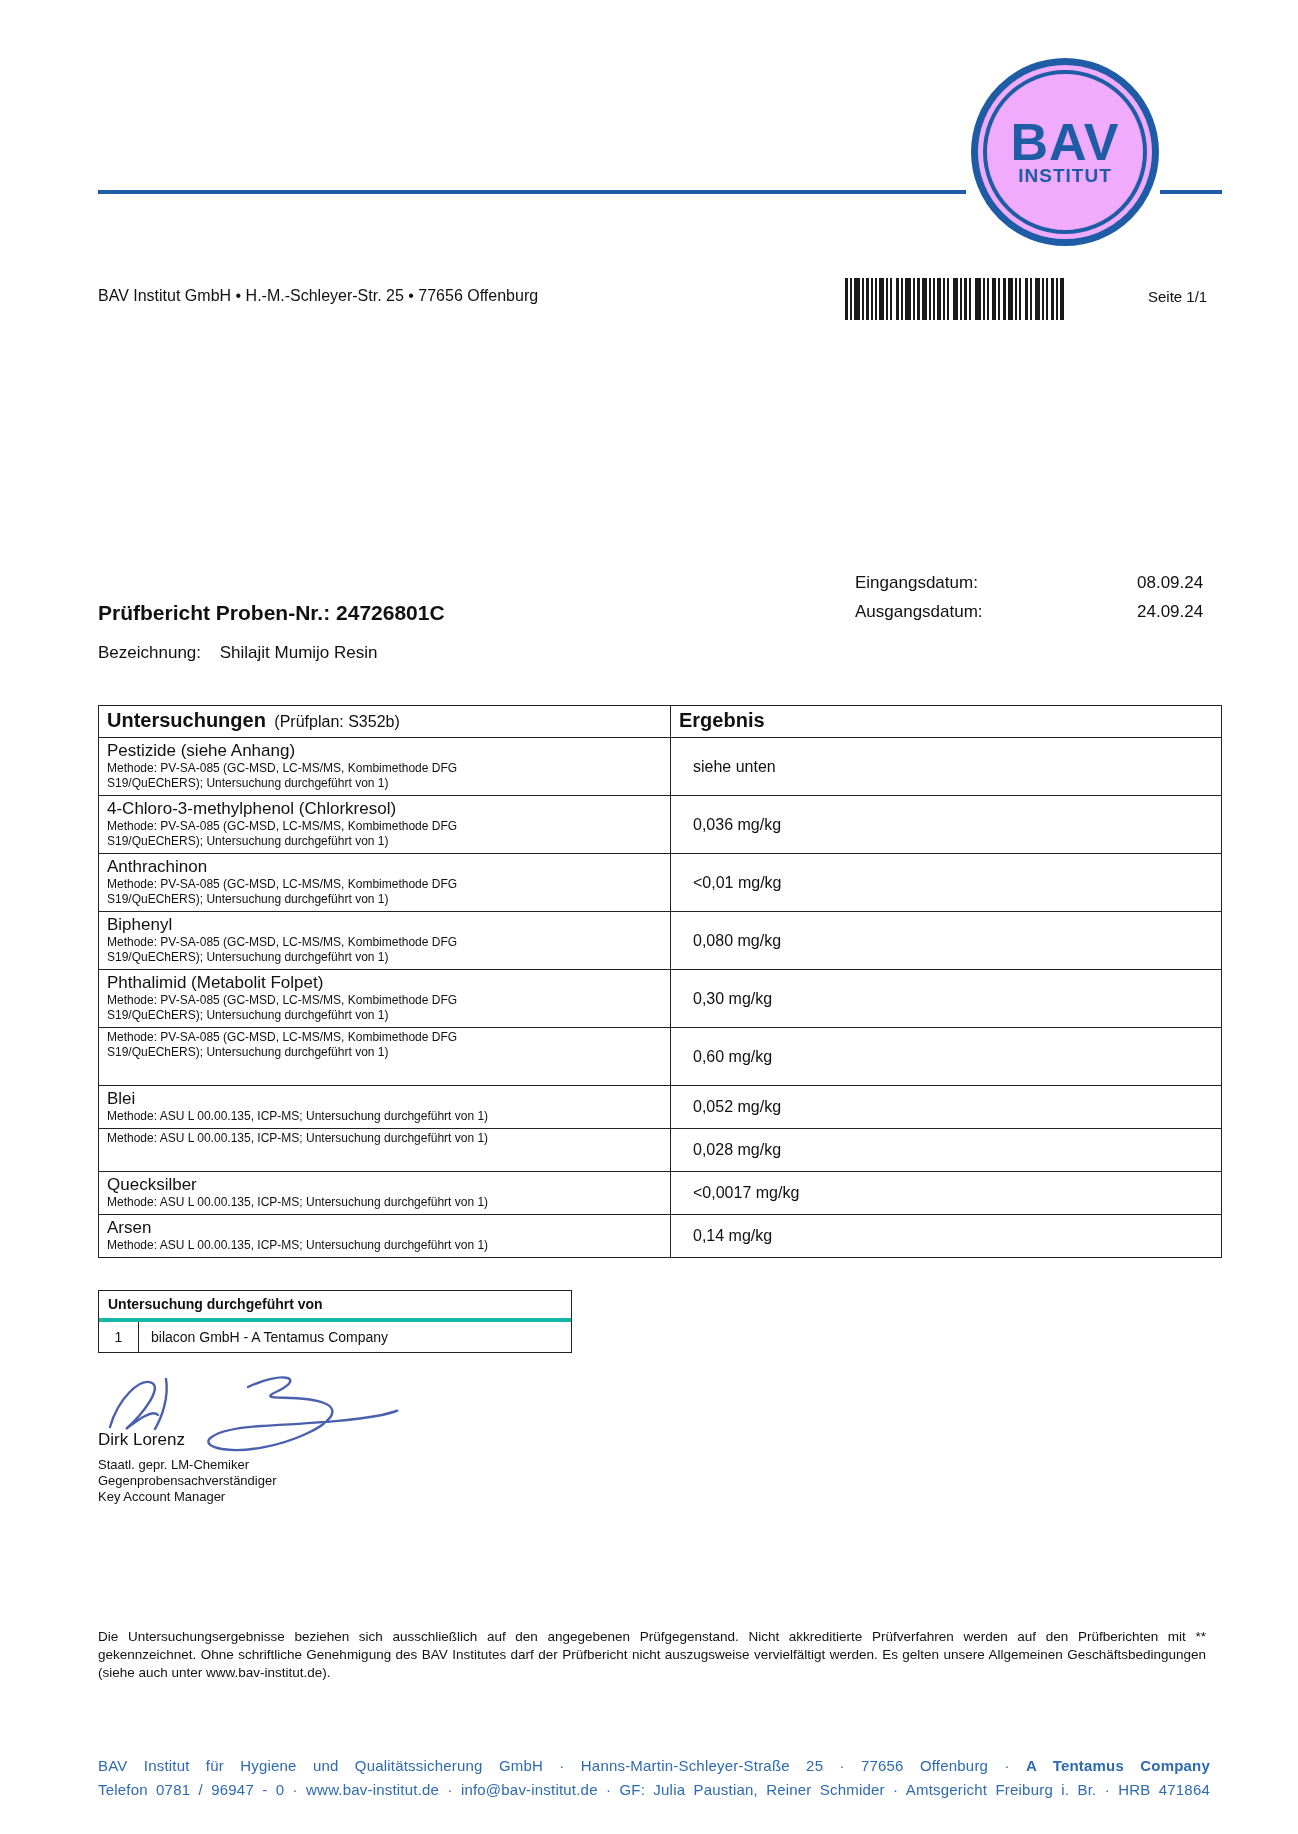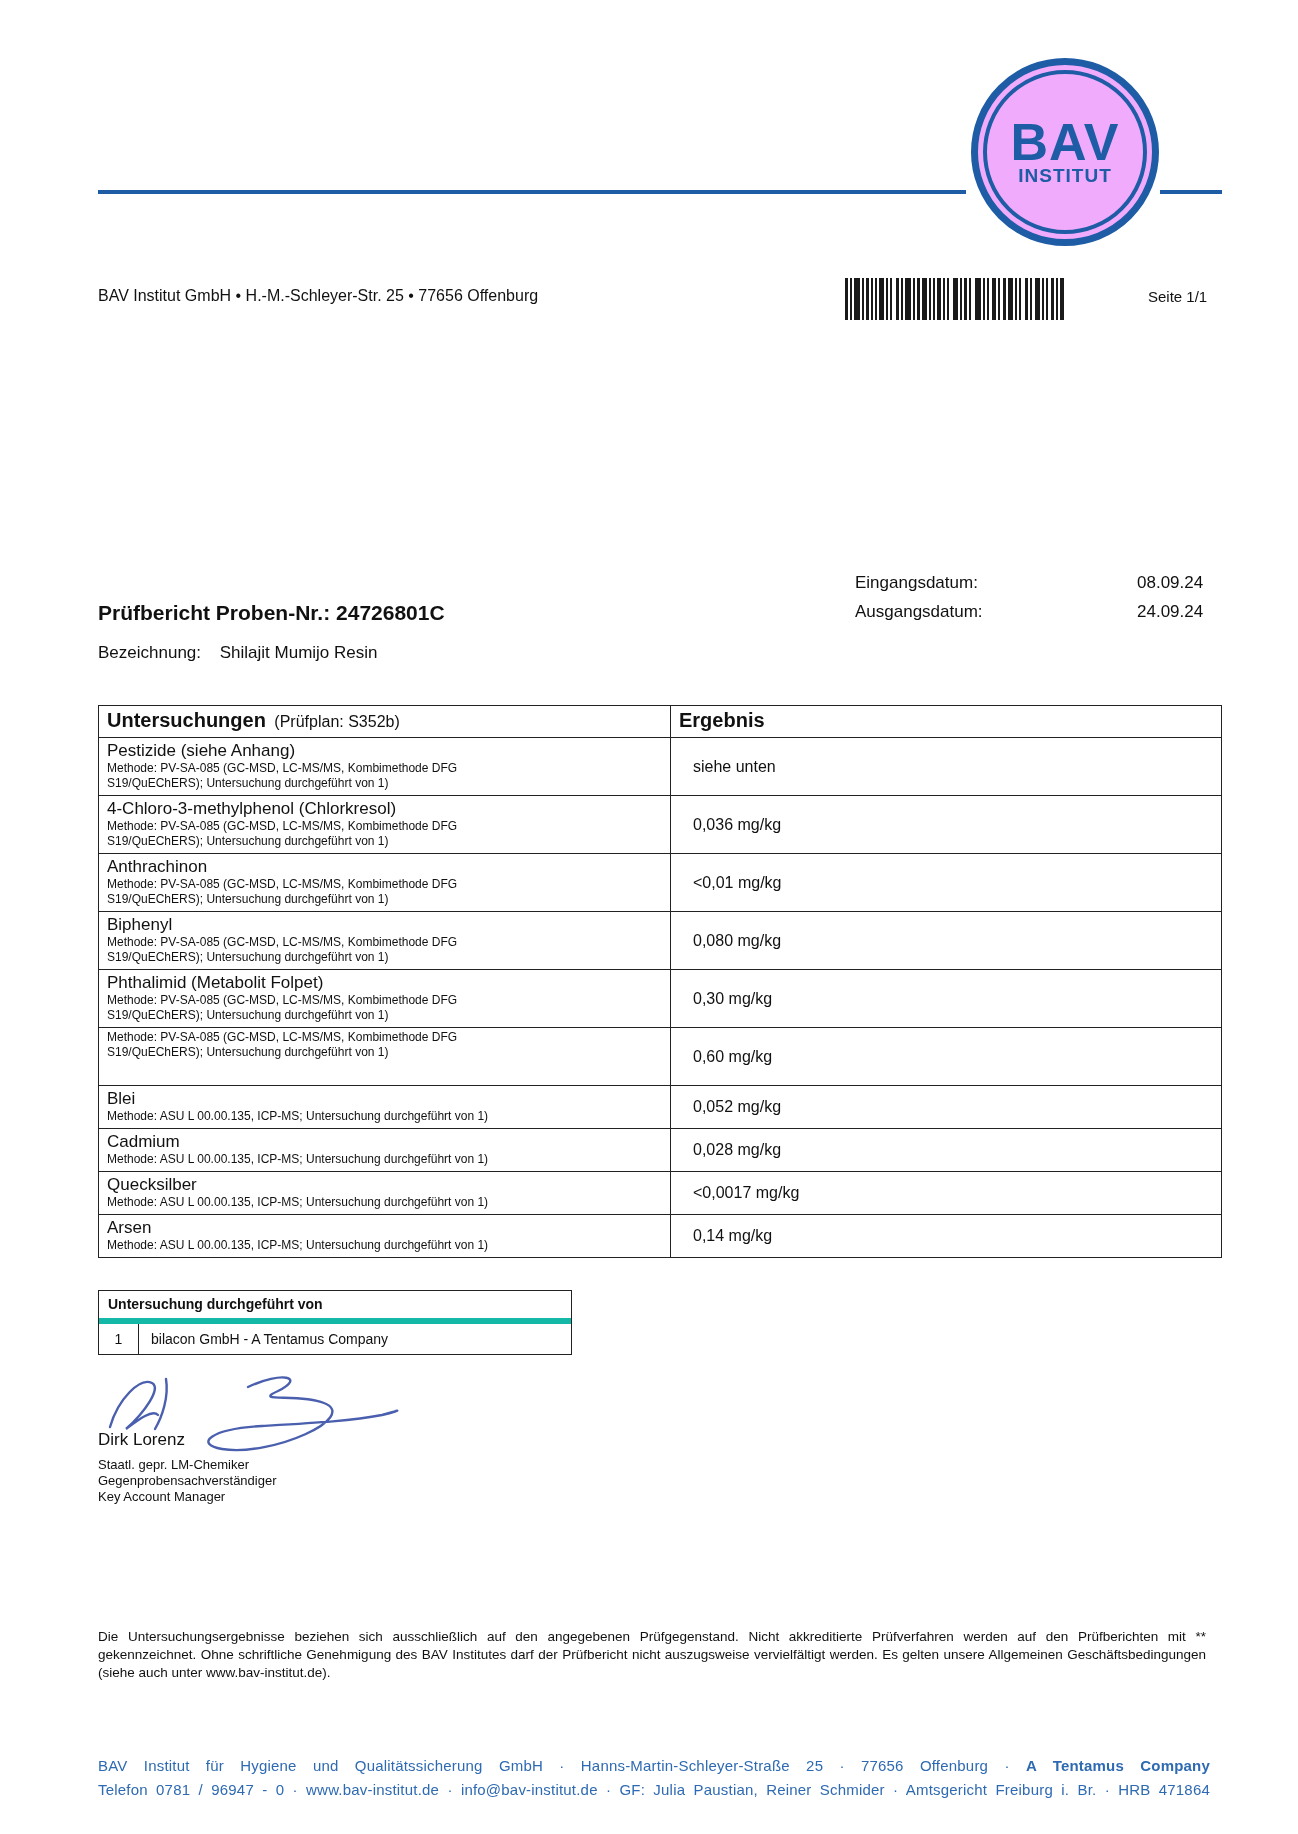--- a/index.html
+++ b/index.html
@@ -40,21 +40,21 @@
   .rt-h-normal{font-size:16px;margin-left:4px;}
   .result-row{display:flex;border-top:1px solid #222;min-height:42px;}
   .result-row:first-of-type{border-top:none;}
   .result-row.tall{min-height:57px;}
   .result-row .c1{width:572px;border-right:1px solid #222;box-sizing:border-box;padding:2px 8px 4px;}
   .result-row .c2{flex:1;display:flex;align-items:center;padding-left:22px;font-size:16px;}
   .analyte-name{font-size:17px;line-height:21px;}
   .analyte-method{font-size:12px;line-height:15px;max-width:432px;color:#111;}
   
   .performed-table{position:absolute;left:98px;top:1290px;width:474px;border:1px solid #222;box-sizing:border-box;font-size:14px;}
-  .pt-header{font-weight:bold;padding:5px 9px 6px;border-bottom:6px solid #14b8a6;}
+  .pt-header{font-weight:bold;padding:5px 9px 6px;border-bottom:4px solid #14b8a6;}
   .pt-row{display:flex;}
   .pt-idx{width:40px;text-align:center;border-right:1px solid #222;padding:7px 0;box-sizing:border-box;}
   .pt-name{padding:7px 12px;}
   
   .signature-svg{position:absolute;left:100px;top:1365px;}
   .sig-name{position:absolute;left:98px;top:1430px;font-size:17px;}
   .sig-titles{position:absolute;left:98px;top:1457px;font-size:13px;line-height:16px;}
   
   .disclaimer{position:absolute;left:98px;top:1628px;width:1108px;font-size:13.5px;line-height:18px;text-align:justify;}
   .footer{position:absolute;left:98px;top:1757px;width:1112px;color:#2e6ab2;}
@@ -220,21 +220,20 @@
             <div class="analyte-name">Blei</div>
             <div class="analyte-method">Methode: ASU L 00.00.135, ICP-MS; Untersuchung durchgeführt von 1)</div>
           </div>
           <div class="c2">
             <span>0,052 mg/kg</span>
           </div>
         </div>
 
         <div class="result-row">
           <div class="c1">
-            <div class="analyte-name">Cadmium</div>
             <div class="analyte-method">Methode: ASU L 00.00.135, ICP-MS; Untersuchung durchgeführt von 1)</div>
           </div>
           <div class="c2">
             <span>0,028 mg/kg</span>
           </div>
         </div>
 
         <div class="result-row">
           <div class="c1">
             <div class="analyte-name">Quecksilber</div>

